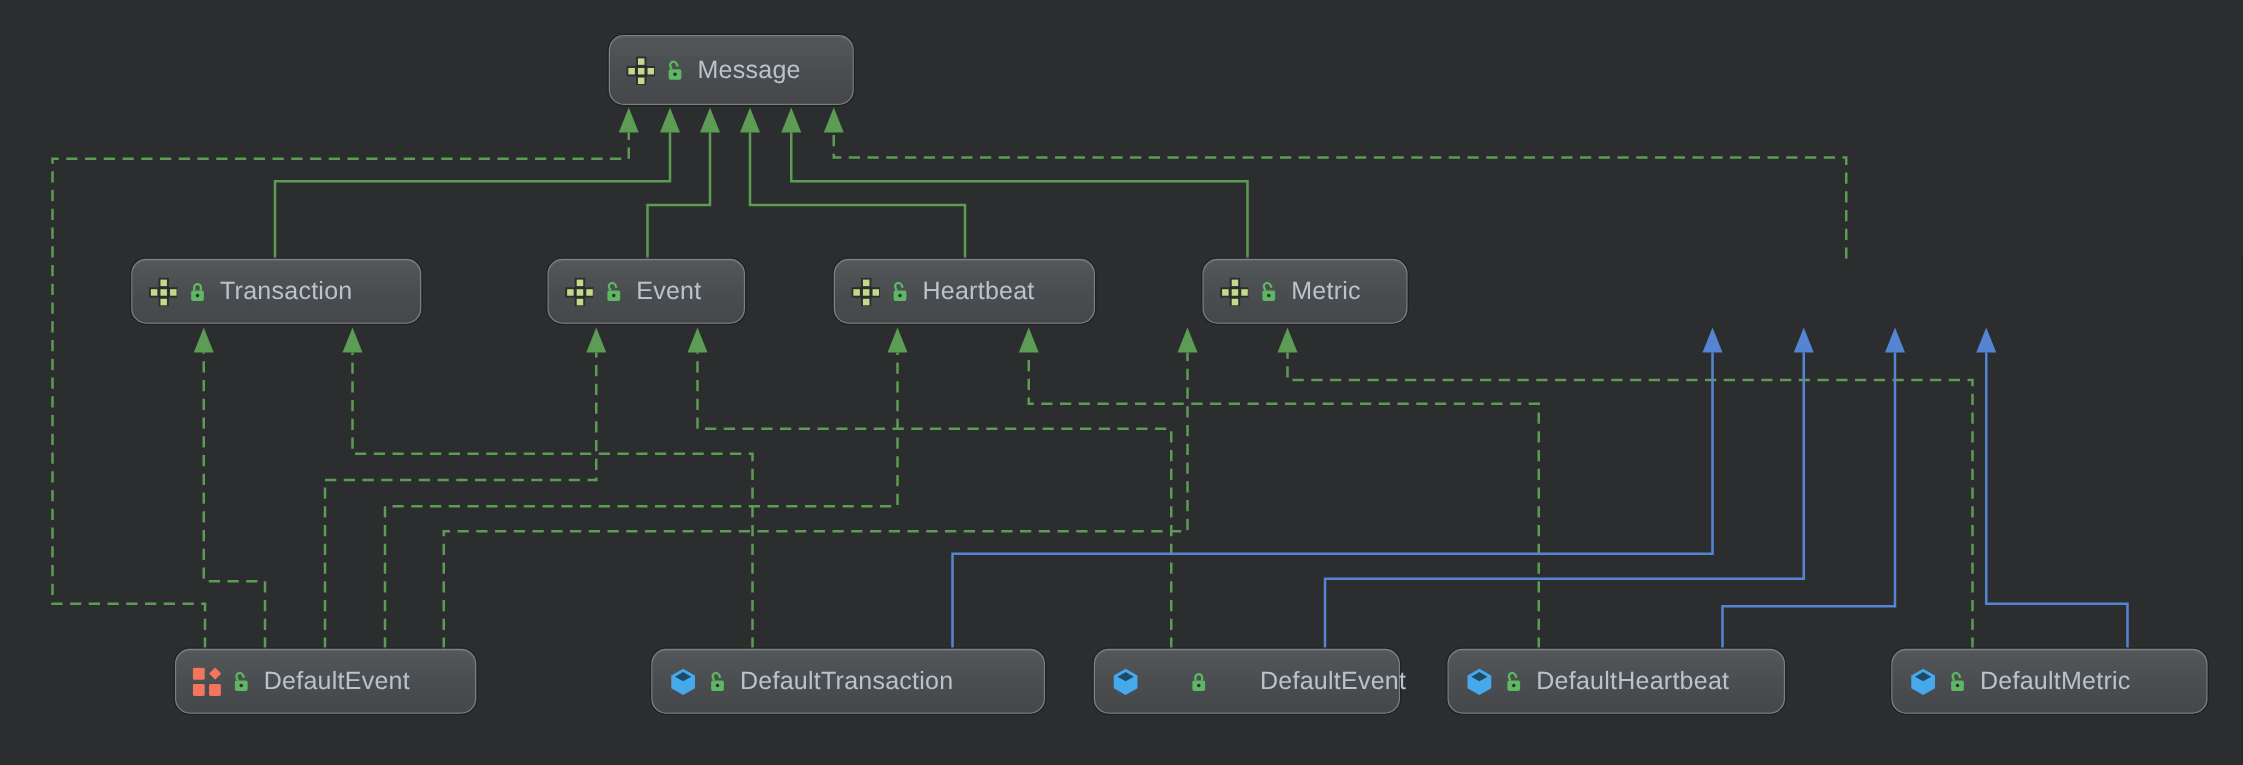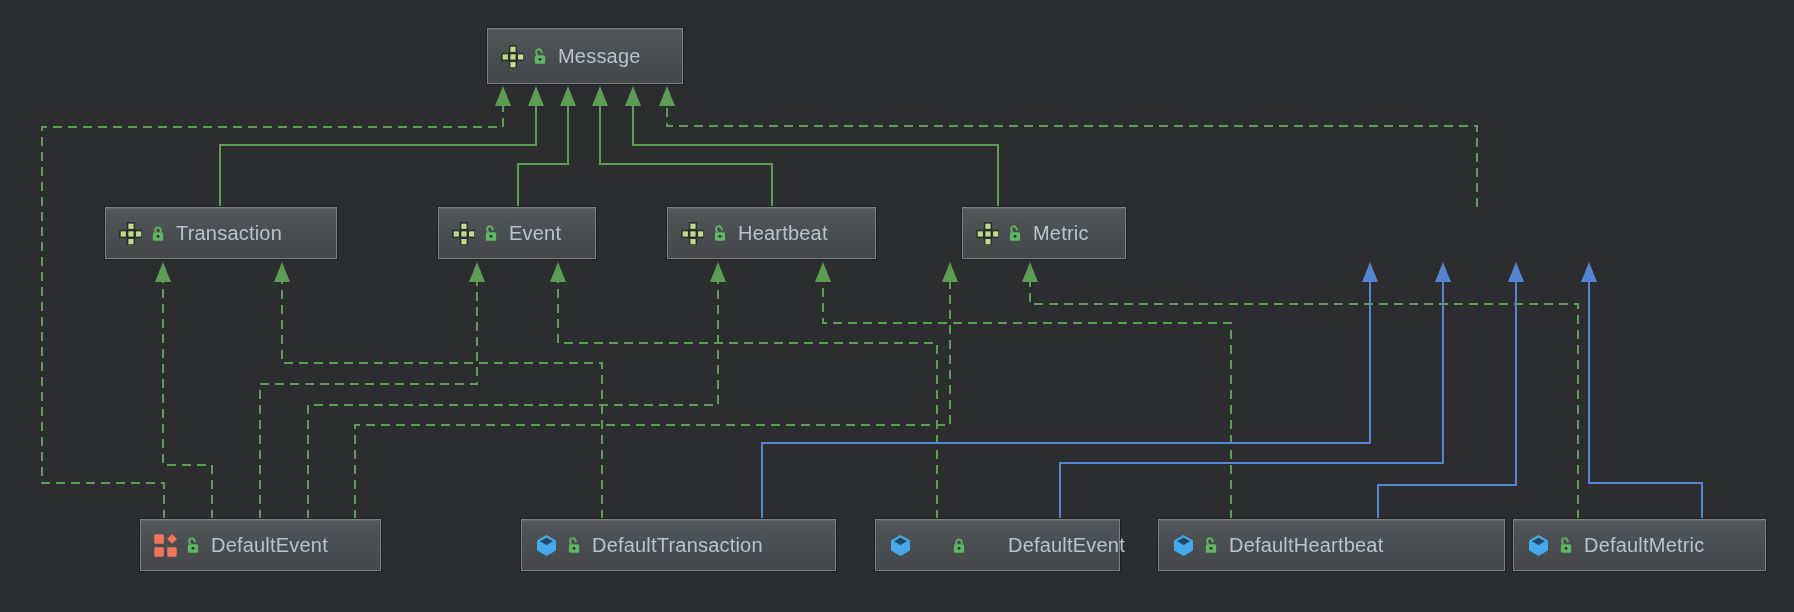--- a/index.html
+++ b/index.html
@@ -1,21 +1,21 @@
 <!DOCTYPE html>
 <html><head>
 <meta charset="utf-8">
 <style>
   html,body{margin:0;padding:0;background:#1f2021;}
   #stage{position:relative;overflow:hidden;font-family:"Liberation Sans","DejaVu Sans",sans-serif;}
   .node{
     position:absolute;box-sizing:border-box;display:flex;align-items:center;
     gap:9px;padding:0 12px 0 13px;
     background:linear-gradient(#54575a 0%,#4a4d50 55%,#454749 100%);
-    border:1px solid #7b8083;border-radius:0;
+    border:1px solid #7b8083;border-radius:12px;
     box-shadow:0 0 0 1px #202122, inset 0 1px 0 rgba(255,255,255,0.07);
     color:#b9c3cb;font-size:20px;white-space:nowrap;cursor:default;
   }
   .node .lbl{margin-left:2px;letter-spacing:0.2px;}
   .node svg{flex:0 0 auto;display:block;}
   #edge-layer{position:absolute;left:0;top:0;}
 </style>
 </head>
 <body>
 
@@ -176,21 +176,21 @@
         <path d="M8 0.7 L14.6 4.5 V11.5 L8 15.3 L1.4 11.5 V4.5 Z" fill="#45a9ec"></path>
         <path d="M8 2.5 L12.5 5.1 L8 7.7 L3.5 5.1 Z" fill="#1f4a66"></path>
       </svg>
       <svg width="14" height="17" viewBox="0 0 14 17">
         <path d="M4.3 7.4 V5 a2.7 2.7 0 0 1 5.4 0 V7.4" fill="none" stroke="#5fb763" stroke-width="1.8"></path>
         <rect x="1.9" y="7.3" width="10.2" height="8.4" rx="1.5" fill="#5fb763"></rect>
         <circle cx="7" cy="11.3" r="1.4" fill="#2b2d2e"></circle>
       </svg>
       <span class="lbl">DefaultEvent</span>
     </div>
-    <div class="node" style="left: 1158px; top: 519px; width: 347px; height: 52px;">
+    <div class="node" style="left: 1158px; top: 519px; width: 270px; height: 52px;">
       <svg width="23" height="23" viewBox="0 0 16 16">
         <path d="M8 0.7 L14.6 4.5 V11.5 L8 15.3 L1.4 11.5 V4.5 Z" fill="#45a9ec"></path>
         <path d="M8 2.5 L12.5 5.1 L8 7.7 L3.5 5.1 Z" fill="#1f4a66"></path>
       </svg>
       <svg width="14" height="17" viewBox="0 0 14 17">
         <g transform="rotate(-24 4.3 7.4)">
           <path d="M4.3 7.4 V5 a2.7 2.7 0 0 1 5.4 0 V7.4" fill="none" stroke="#5fb763" stroke-width="1.8"></path>
         </g>
         <rect x="1.9" y="7.3" width="10.2" height="8.4" rx="1.5" fill="#5fb763"></rect>
         <circle cx="7" cy="11.3" r="1.4" fill="#2b2d2e"></circle>

